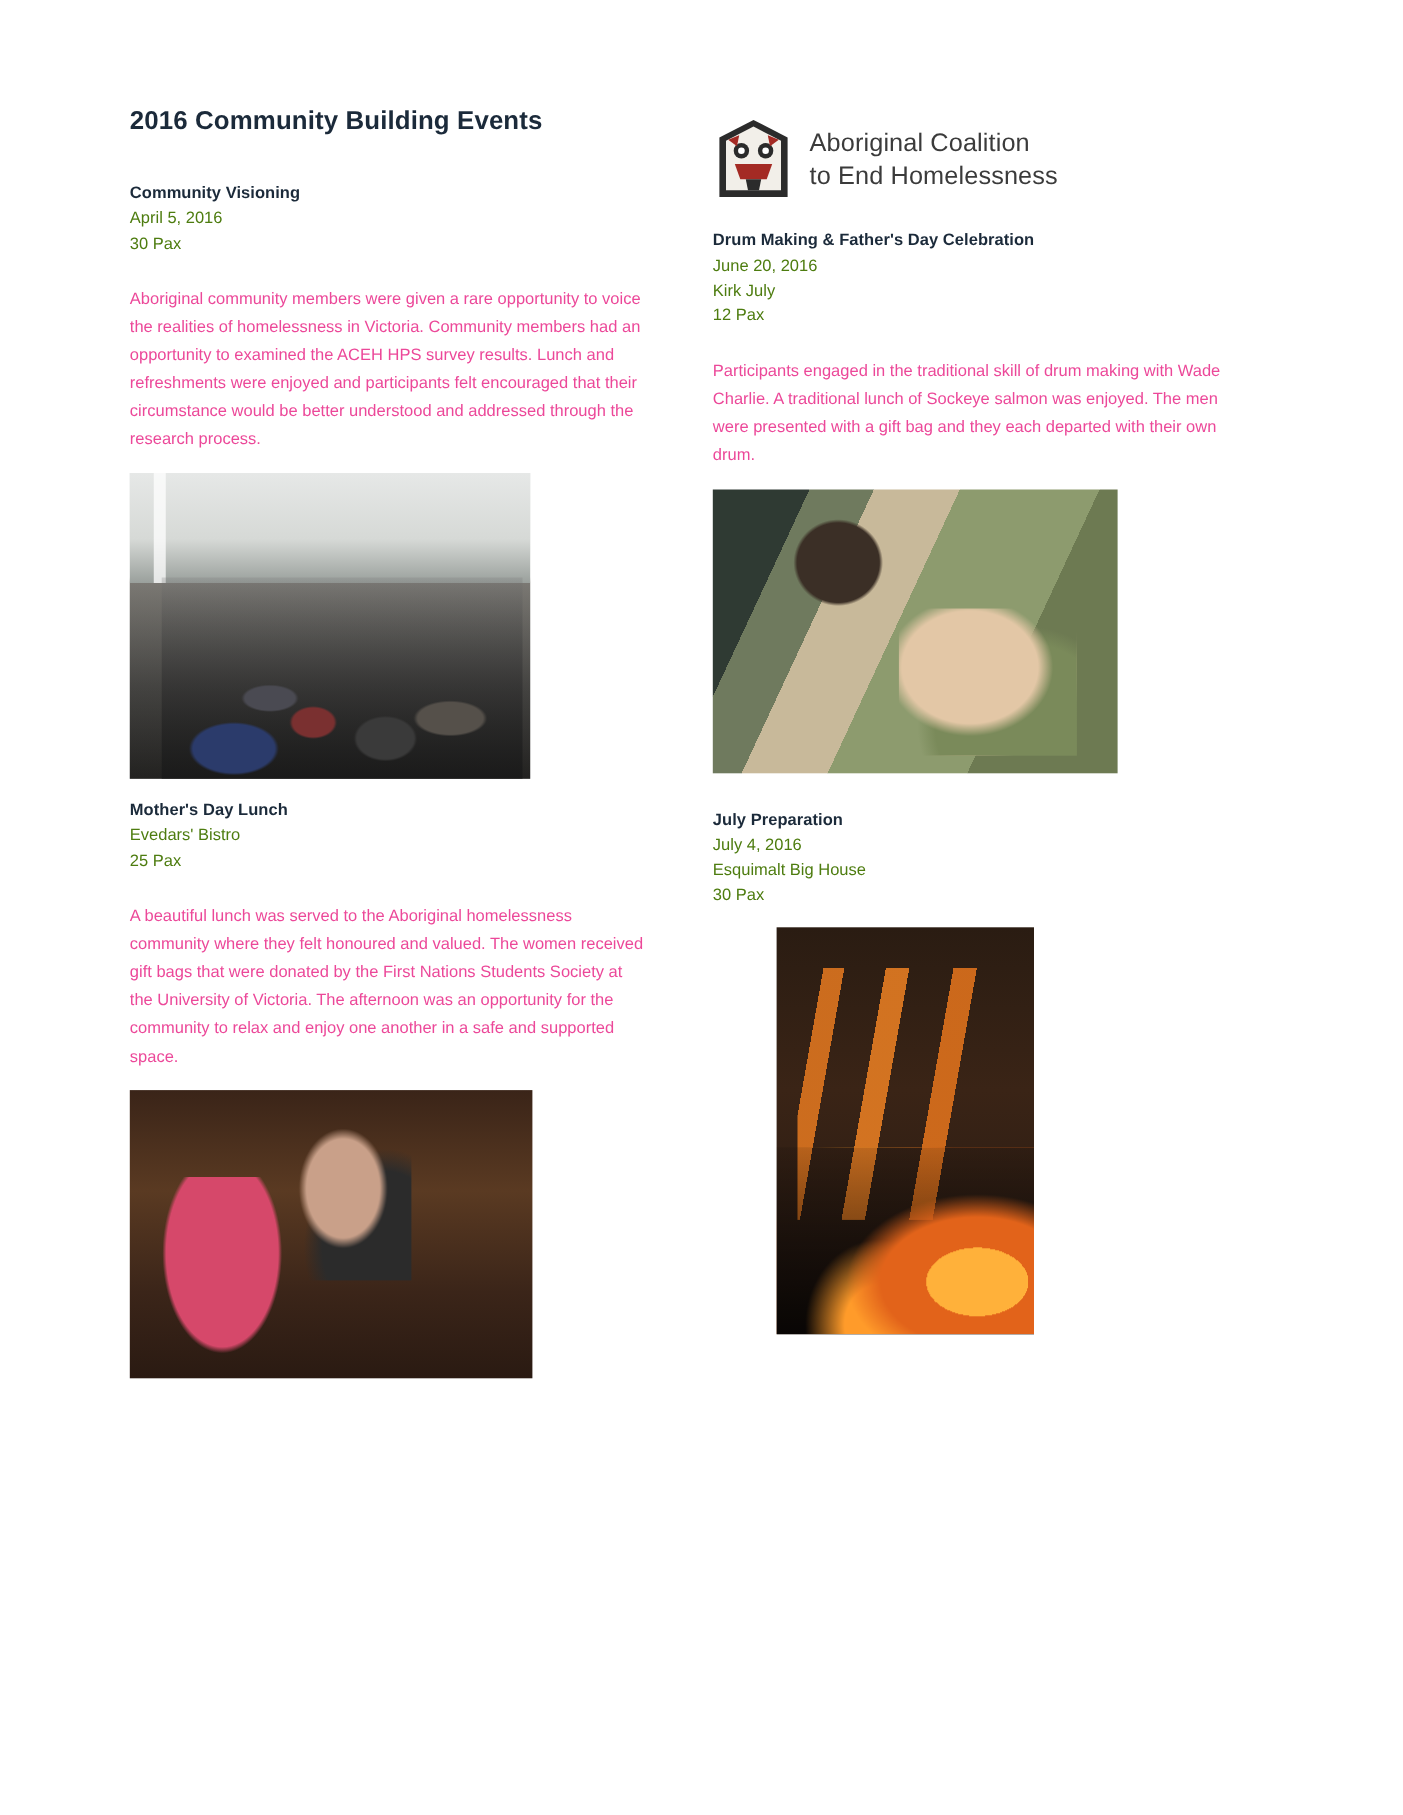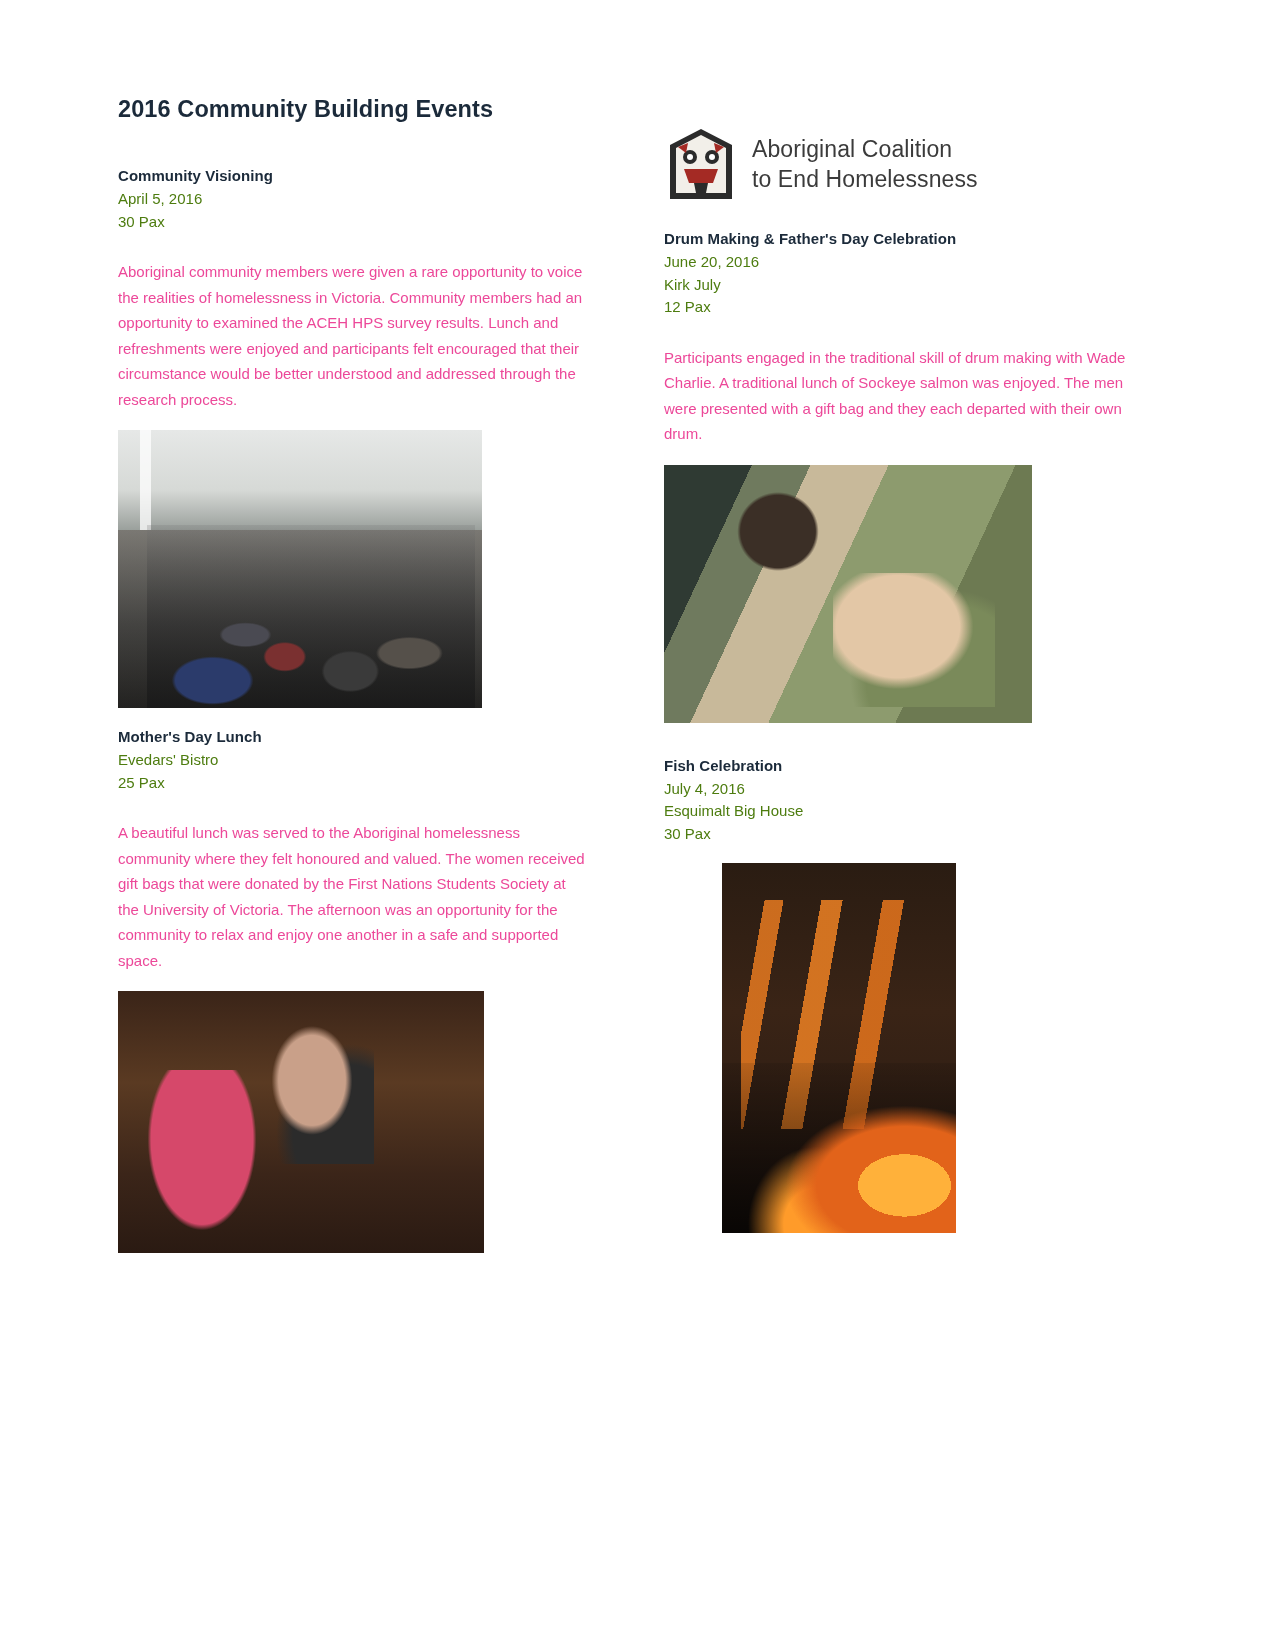--- a/index.html
+++ b/index.html
@@ -23,22 +23,22 @@
     background: #ffffff;
   }
   .content {
     position: absolute;
     left: 118px;
     top: 96px;
     width: 1040px;
   }
   .columns {
     display: flex;
-    gap: 16px;
-    align-items: center;
+    gap: 0px;
+    align-items: flex-start;
   }
   .col-left {
     width: 470px;
     padding-right: 40px;
   }
   .col-right {
     width: 470px;
     padding-left: 20px;
   }
 
@@ -258,21 +258,21 @@
           <div class="event-meta">June 20, 2016</div>
           <div class="event-meta">Kirk July</div>
           <div class="event-meta">12 Pax</div>
           <p class="event-body">Participants engaged in the traditional skill of drum making with Wade Charlie.  A traditional lunch of Sockeye salmon was enjoyed.  The men were presented with a gift bag and they each departed with their own drum.</p>
           <div class="photo ph-drum2"></div>
         </div>
 
         <div class="spacer-md"></div>
 
         <div class="event">
-          <div class="event-title">Fish Celebration</div>
+          <div class="event-title">July Preparation</div>
           <div class="event-meta">July 4, 2016</div>
           <div class="event-meta">Esquimalt Big House</div>
           <div class="event-meta">30 Pax</div>
           <div class="photo ph-fish" style="margin-left:58px;"></div>
         </div>
 
       </div>
 
     </div>
   </div>

